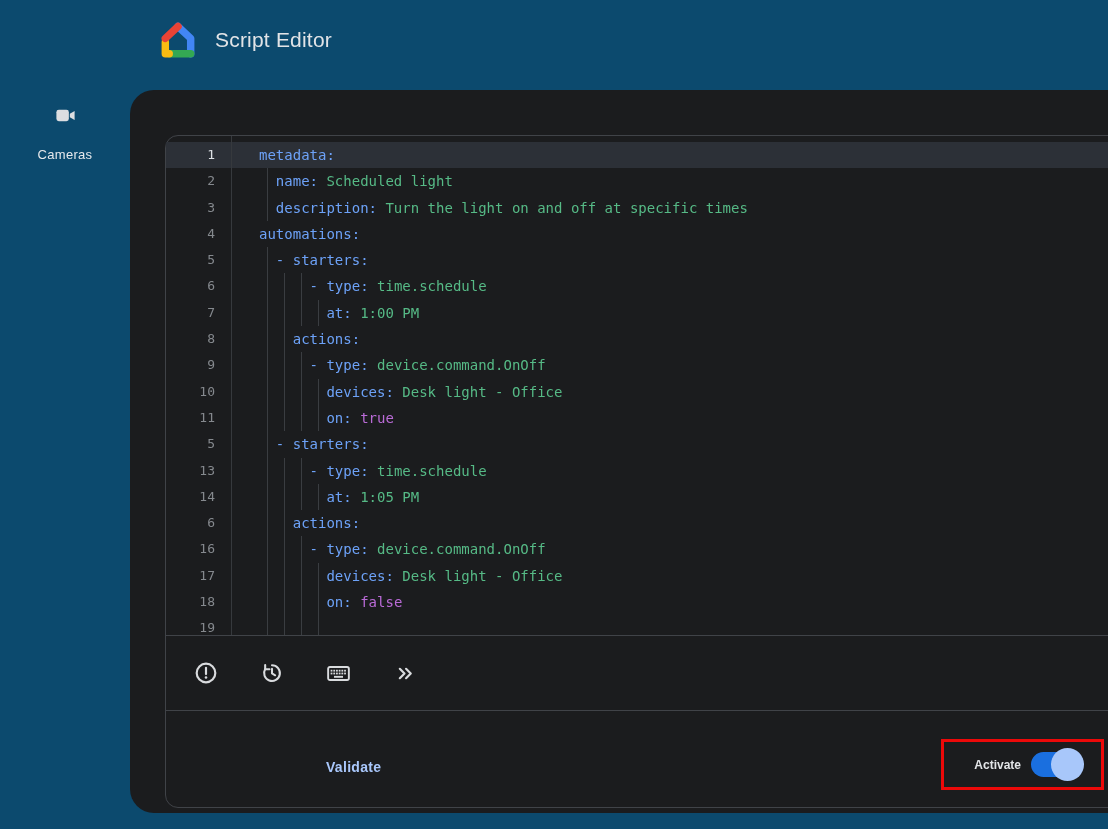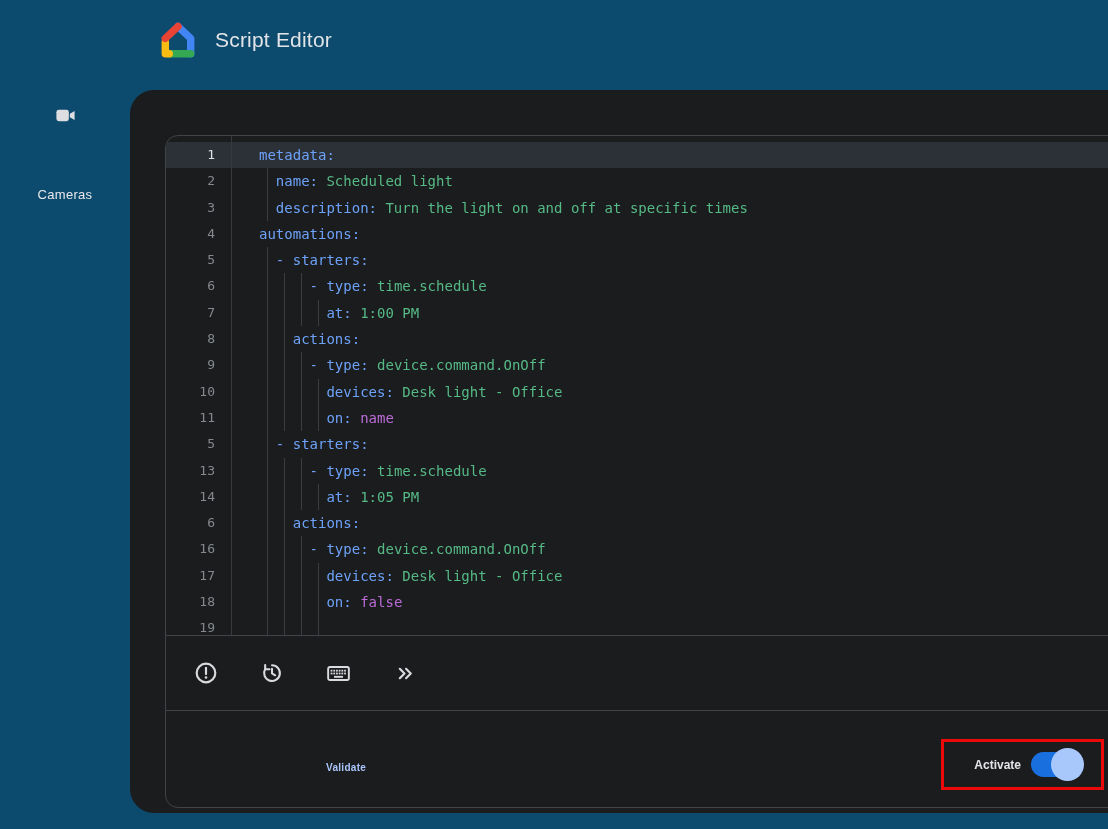--- a/index.html
+++ b/index.html
@@ -8,21 +8,21 @@
 
   
   .app-header{position:absolute;top:0;left:0;right:0;height:90px;}
   .logo{position:absolute;left:157px;top:19px;}
   .page-title{position:absolute;left:215px;top:28px;font-size:21px;font-weight:400;
               color:#e2e4e7;letter-spacing:.2px;}
 
   
   .sidebar{position:absolute;left:0;top:90px;width:130px;bottom:0;}
   .nav-item{position:absolute;left:0;width:130px;display:flex;flex-direction:column;
-            align-items:center;cursor:pointer;gap:40px;}
+            align-items:center;cursor:pointer;}
   .nav-item-cameras{top:10px;}
   .nav-item-automations{top:78px;}
   .nav-icon-slot{height:30px;display:flex;align-items:center;justify-content:center;}
   .nav-pill{width:62px;height:42px;border-radius:21px;background:#0d4a6e;
             display:flex;align-items:center;justify-content:center;}
   .nav-label{font-size:13px;color:#e7e9ec;letter-spacing:.3px;}
   .nav-item-cameras .nav-label{margin-top:17px;}
   .nav-item-automations .nav-label{margin-top:9px;}
 
   
@@ -56,21 +56,21 @@
                   gap:38px;padding-left:26px;}
   .tool-btn{width:28px;height:28px;display:flex;align-items:center;justify-content:center;
             background:none;border:none;padding:0;cursor:pointer;}
 
   
   .action-row{position:absolute;top:575px;left:0;right:0;bottom:0;}
   .save-btn{position:absolute;left:19px;top:32px;width:107px;height:48px;border-radius:24px;
             background:#a9c7fb;color:#0a2f6d;font-size:15px;font-weight:700;border:none;
             font-family:"Liberation Sans",sans-serif;cursor:pointer;letter-spacing:.2px;}
   .validate-btn{position:absolute;left:154px;top:32px;height:48px;background:none;border:none;
-            color:#a9c7fb;font-size:10px;font-weight:700;font-family:"Liberation Sans",sans-serif;
+            color:#a9c7fb;font-size:14px;font-weight:700;font-family:"Liberation Sans",sans-serif;
             cursor:pointer;letter-spacing:.3px;}
   .activate-box{position:absolute;left:775px;top:28px;width:163px;height:51px;box-sizing:border-box;
             border:3px solid #ec0909;display:flex;align-items:center;justify-content:flex-end;
             padding-right:20px;gap:10px;font-weight:bold;}
   .activate-label{font-size:12px;color:#e3e5e8;}
   .toggle{position:relative;width:50px;height:25px;border-radius:13px;background:#1a6fdf;
             cursor:pointer;flex:none;}
   .knob{position:absolute;right:-3px;top:-4px;width:33px;height:33px;border-radius:50%;
             background:#a8c7fa;}
 </style>
@@ -144,21 +144,21 @@
             <div class="cl">
               <span class="ln">9</span>
               <span class="lc"><i class="guide" style="left: calc(1ch + 28px);"></i><i class="guide" style="left: calc(3ch + 28px);"></i><i class="guide" style="left: calc(5ch + 28px);"></i><span class="tk-p">      </span><span class="tk-k">- type:</span><span class="tk-s"> device.command.OnOff</span></span>
             </div>
             <div class="cl">
               <span class="ln">10</span>
               <span class="lc"><i class="guide" style="left: calc(1ch + 28px);"></i><i class="guide" style="left: calc(3ch + 28px);"></i><i class="guide" style="left: calc(5ch + 28px);"></i><i class="guide" style="left: calc(7ch + 28px);"></i><span class="tk-p">        </span><span class="tk-k">devices:</span><span class="tk-s"> Desk light - Office</span></span>
             </div>
             <div class="cl">
               <span class="ln">11</span>
-              <span class="lc"><i class="guide" style="left: calc(1ch + 28px);"></i><i class="guide" style="left: calc(3ch + 28px);"></i><i class="guide" style="left: calc(5ch + 28px);"></i><i class="guide" style="left: calc(7ch + 28px);"></i><span class="tk-p">        </span><span class="tk-k">on:</span><span class="tk-b"> name</span></span>
+              <span class="lc"><i class="guide" style="left: calc(1ch + 28px);"></i><i class="guide" style="left: calc(3ch + 28px);"></i><i class="guide" style="left: calc(5ch + 28px);"></i><i class="guide" style="left: calc(7ch + 28px);"></i><span class="tk-p">        </span><span class="tk-k">on:</span><span class="tk-b"> true</span></span>
             </div>
             <div class="cl">
               <span class="ln">5</span>
               <span class="lc"><i class="guide" style="left: calc(1ch + 28px);"></i><span class="tk-p">  </span><span class="tk-k">- starters:</span></span>
             </div>
             <div class="cl">
               <span class="ln">13</span>
               <span class="lc"><i class="guide" style="left: calc(1ch + 28px);"></i><i class="guide" style="left: calc(3ch + 28px);"></i><i class="guide" style="left: calc(5ch + 28px);"></i><span class="tk-p">      </span><span class="tk-k">- type:</span><span class="tk-s"> time.schedule</span></span>
             </div>
             <div class="cl">

